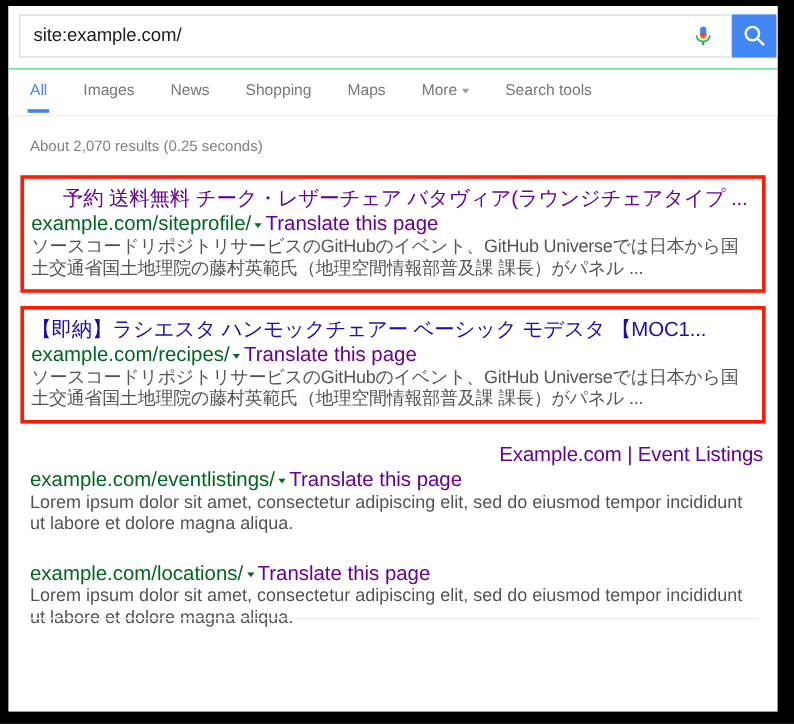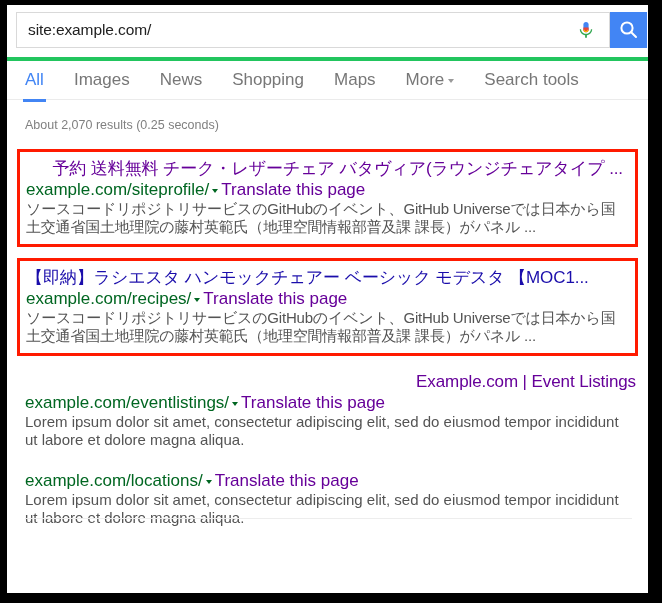--- a/index.html
+++ b/index.html
@@ -32,21 +32,21 @@
     background: #ffffff;
     box-sizing: border-box;
     overflow: hidden;
   }
 
   
   .search-header {
     position: relative;
     height: 52px;
     background: #ffffff;
-    border-bottom: 4px solid #22c55e;
+    border-bottom: 1px solid #22c55e;
   }
   .search-box {
     position: absolute;
     left: 9px;
     top: 7px;
     width: 594px;
     height: 36px;
     border: 1px solid #d9d9d9;
     background: #ffffff;
     box-sizing: border-box;
@@ -87,21 +87,21 @@
     border-bottom: 1px solid #ebebeb;
   }
   .nav-tabs {
     position: absolute;
     left: 18px;
     top: 9px;
     display: flex;
     align-items: center;
   }
   .nav-tab {
-    font-size: 17px;
+    font-size: 13px;
     color: #777777;
     margin-right: 30px;
     cursor: pointer;
     white-space: nowrap;
     position: relative;
     padding-bottom: 11px;
   }
   .nav-tab.active { color: #4285f4; }
   .nav-tab.active::after {
     content: "";

